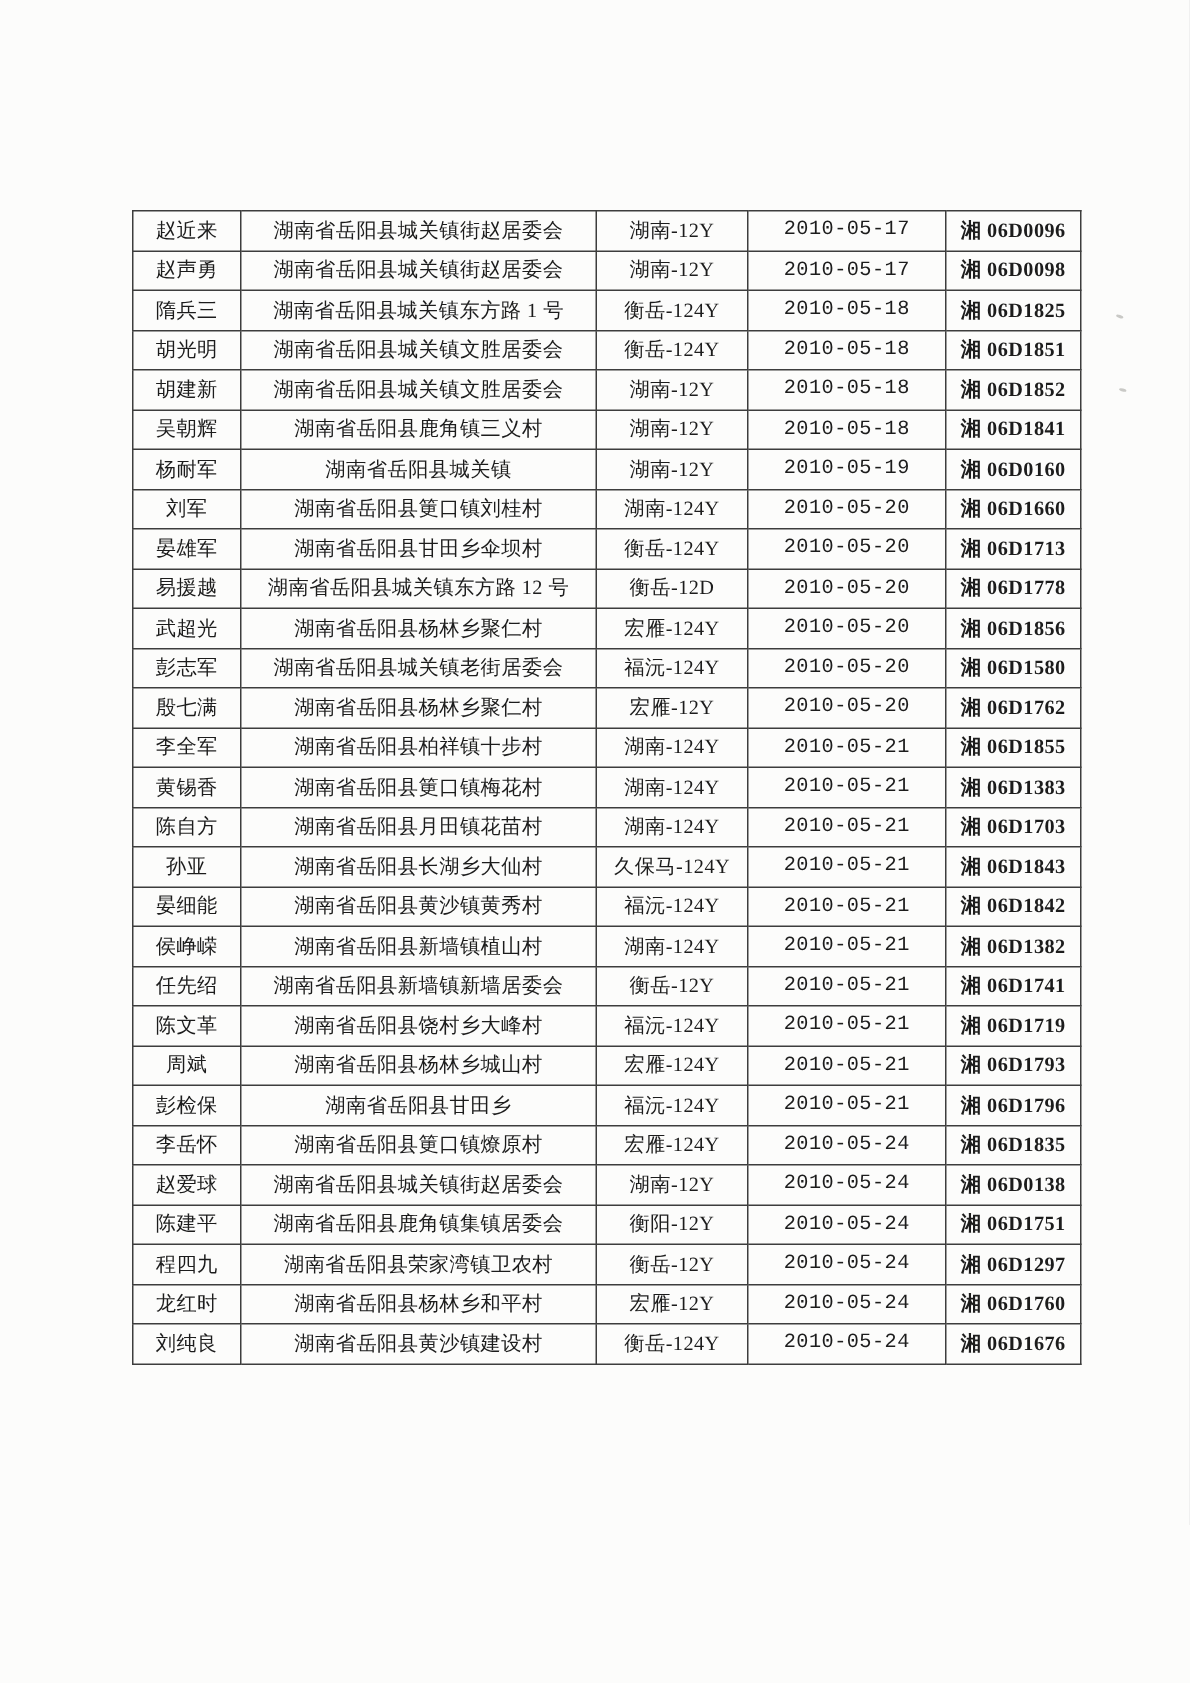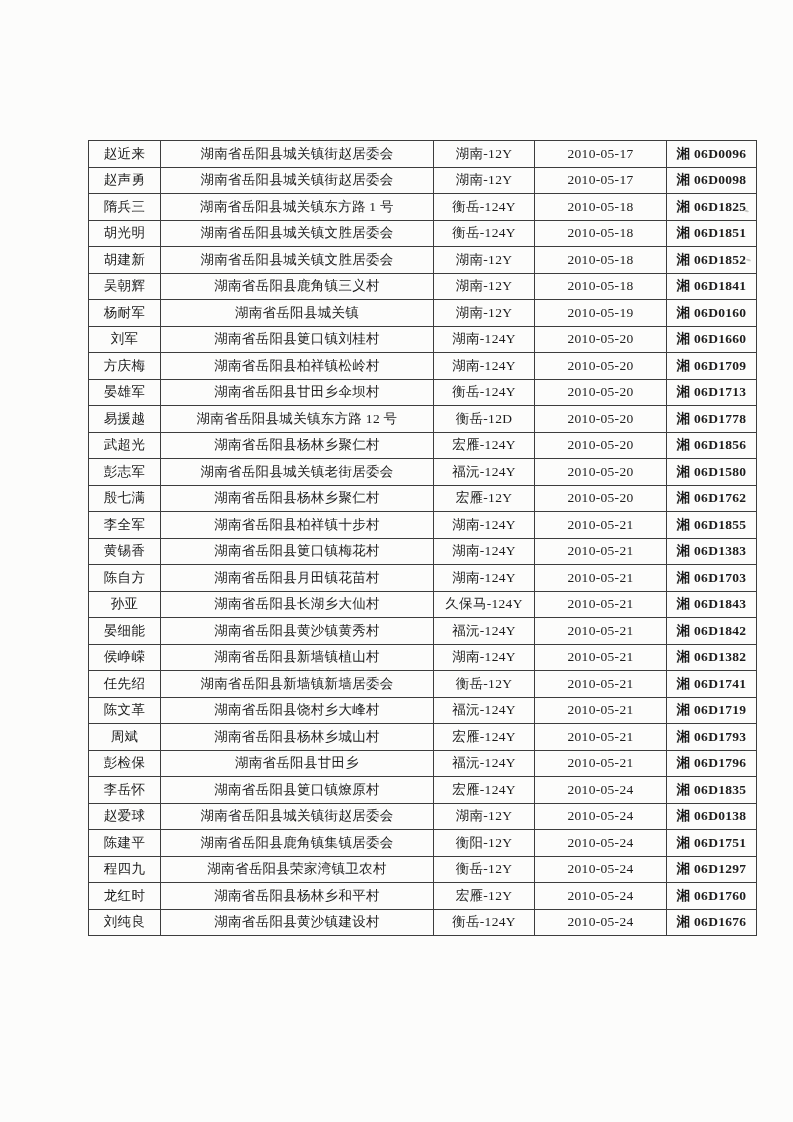--- a/index.html
+++ b/index.html
@@ -30,23 +30,23 @@
     padding: 0 2px;
     text-align: center;
     vertical-align: middle;
     font-size: 13.5px;
     color: #1c1c1c;
     white-space: nowrap;
     overflow: hidden;
     letter-spacing: 0.3px;
   }
   .col-name    { width: 72px; }
-  .col-address { width: 273px; }
+  .col-address { width: 237px; }
   .col-model   { width: 101px; }
-  .col-date    { width: 132px; }
+  .col-date    { width: 132px; font-family: Liberation Mono, monospace; }
   .col-plate   { width: 90px; font-weight: bold; }
   
   .speck {
     position: absolute;
     width: 5px;
     height: 2px;
     background: #c9c9c6;
     border-radius: 50%;
   }
   .speck-1 { left: 744px; top: 210px; transform: rotate(20deg); }
@@ -115,27 +115,20 @@
           <td class="col-plate">湘 06D0160</td>
         </tr>
         <tr>
           <td class="col-name">刘军</td>
           <td class="col-address">湖南省岳阳县筻口镇刘桂村</td>
           <td class="col-model">湖南-124Y</td>
           <td class="col-date">2010-05-20</td>
           <td class="col-plate">湘 06D1660</td>
         </tr>
         <tr>
-          <td class="col-name">方庆梅</td>
-          <td class="col-address">湖南省岳阳县柏祥镇松岭村</td>
-          <td class="col-model">湖南-124Y</td>
-          <td class="col-date">2010-05-20</td>
-          <td class="col-plate">湘 06D1709</td>
-        </tr>
-        <tr>
           <td class="col-name">晏雄军</td>
           <td class="col-address">湖南省岳阳县甘田乡伞坝村</td>
           <td class="col-model">衡岳-124Y</td>
           <td class="col-date">2010-05-20</td>
           <td class="col-plate">湘 06D1713</td>
         </tr>
         <tr>
           <td class="col-name">易援越</td>
           <td class="col-address">湖南省岳阳县城关镇东方路 12 号</td>
           <td class="col-model">衡岳-12D</td>

